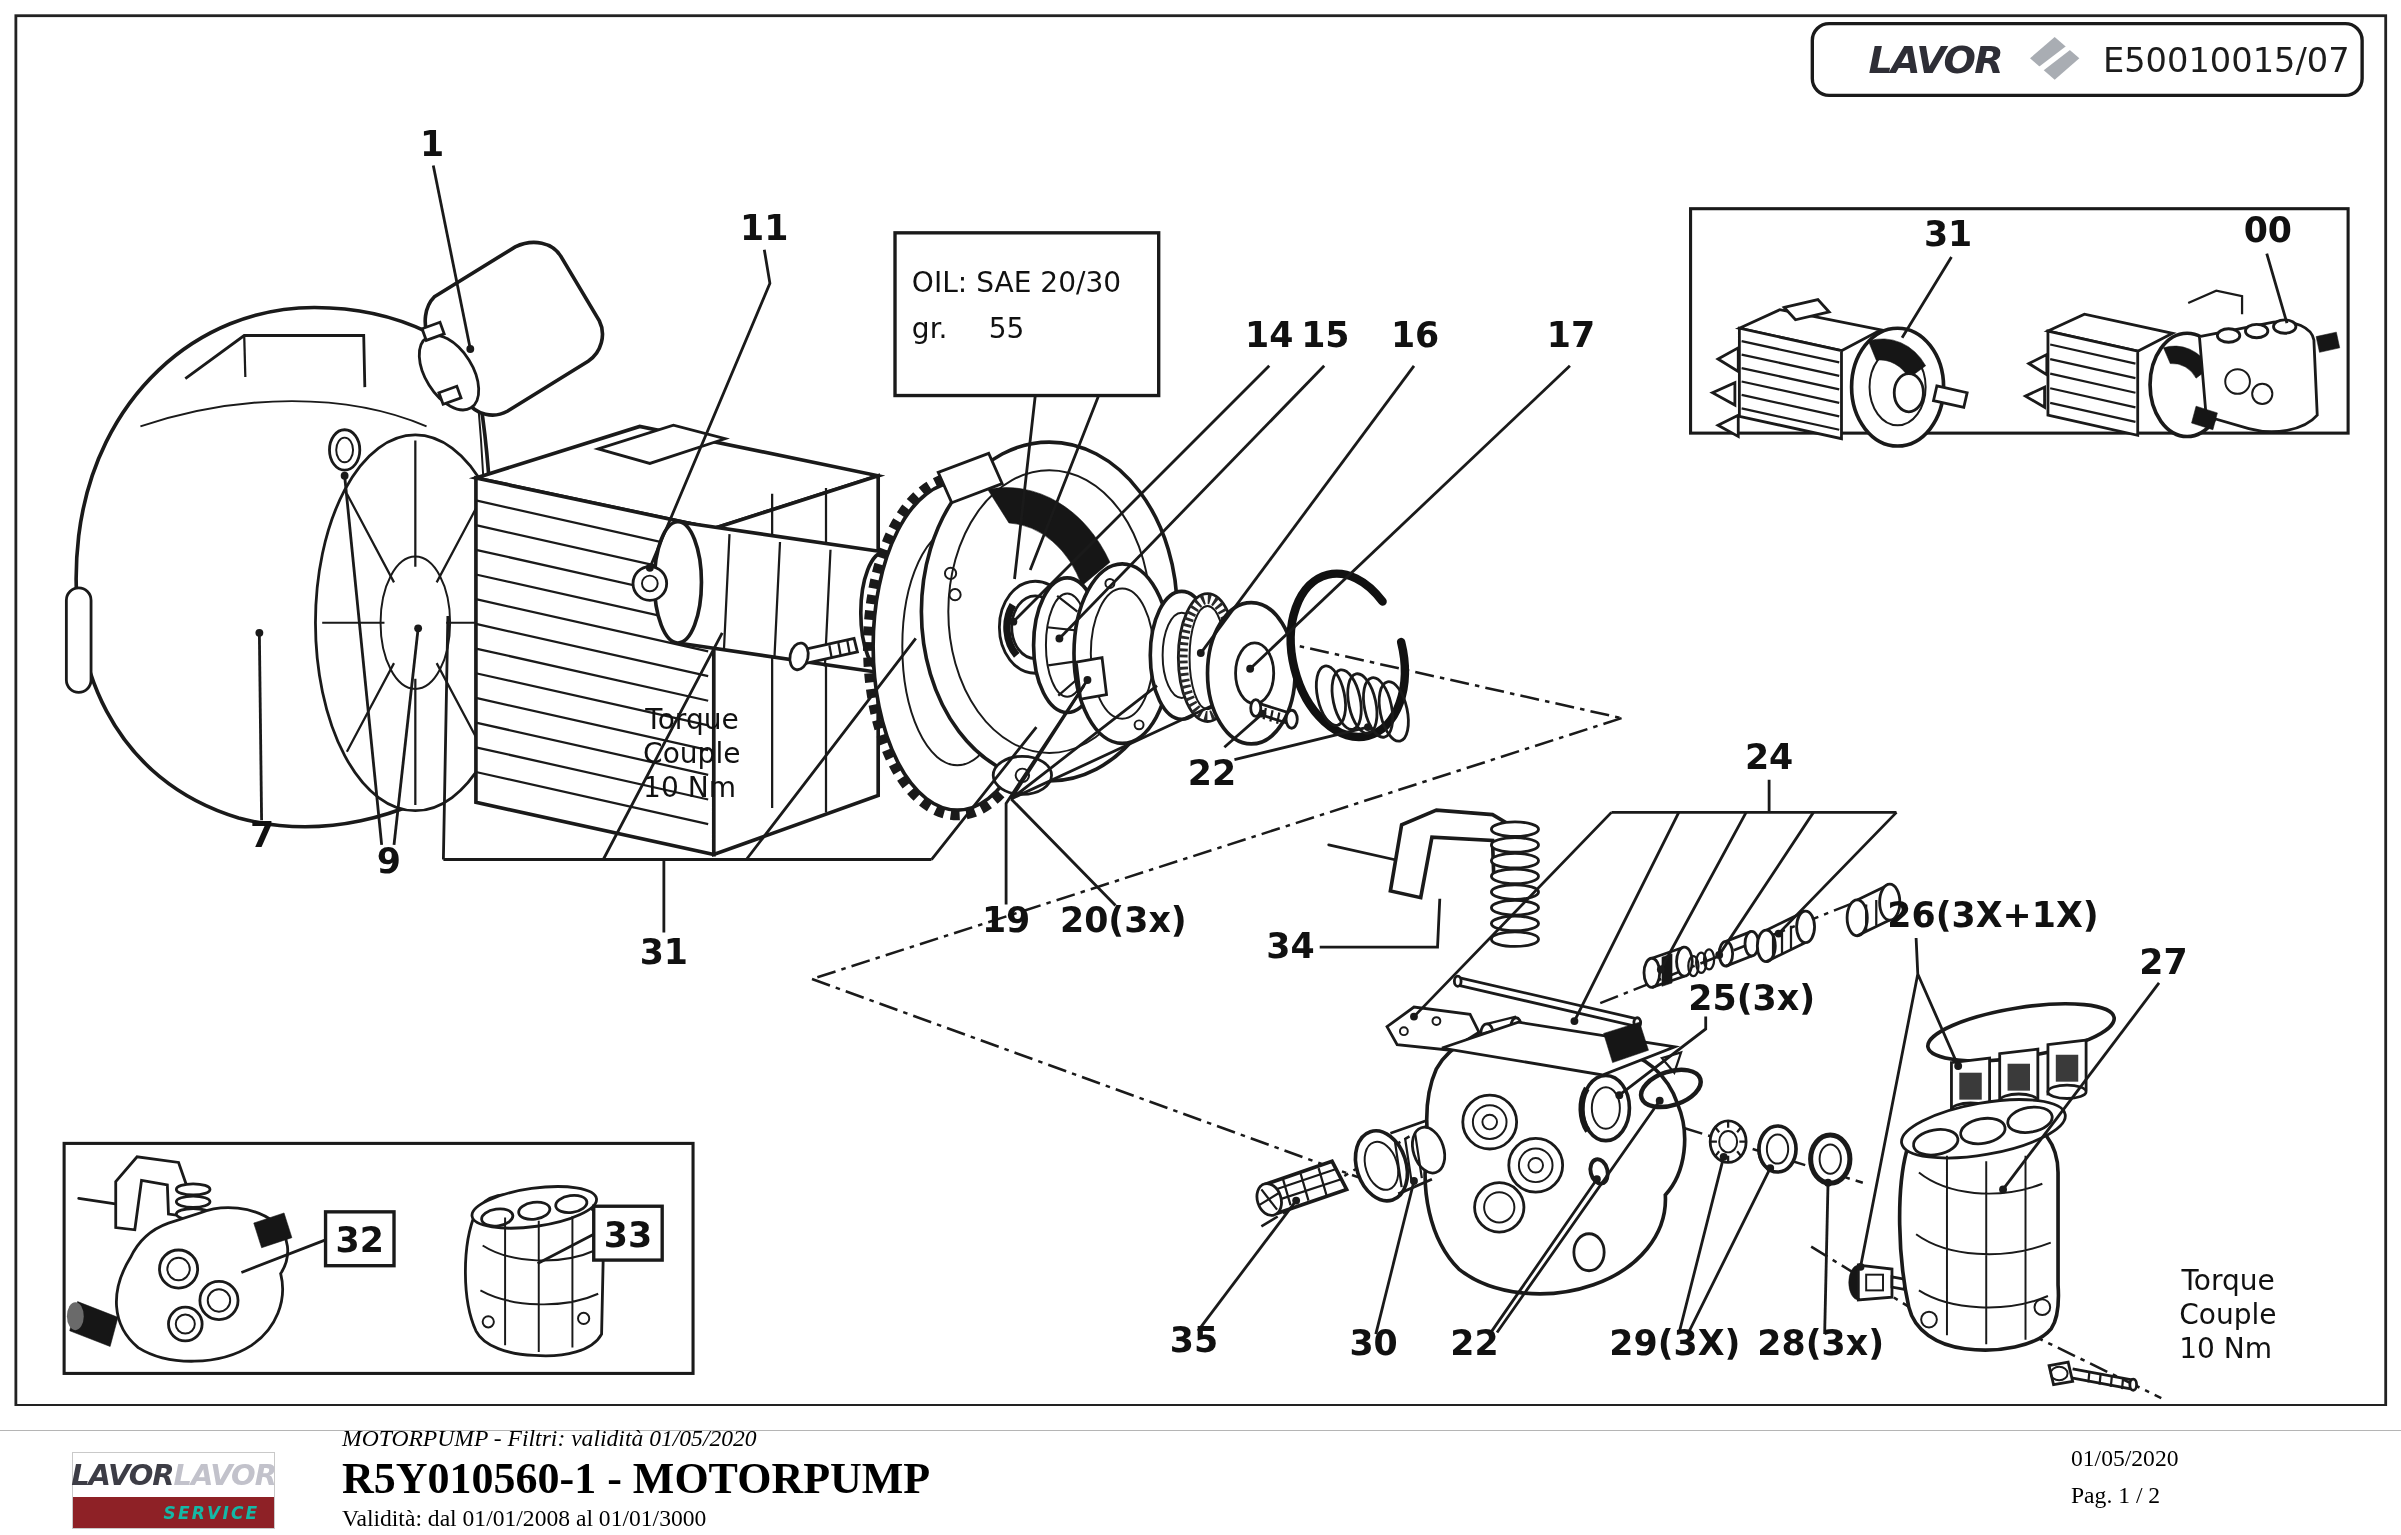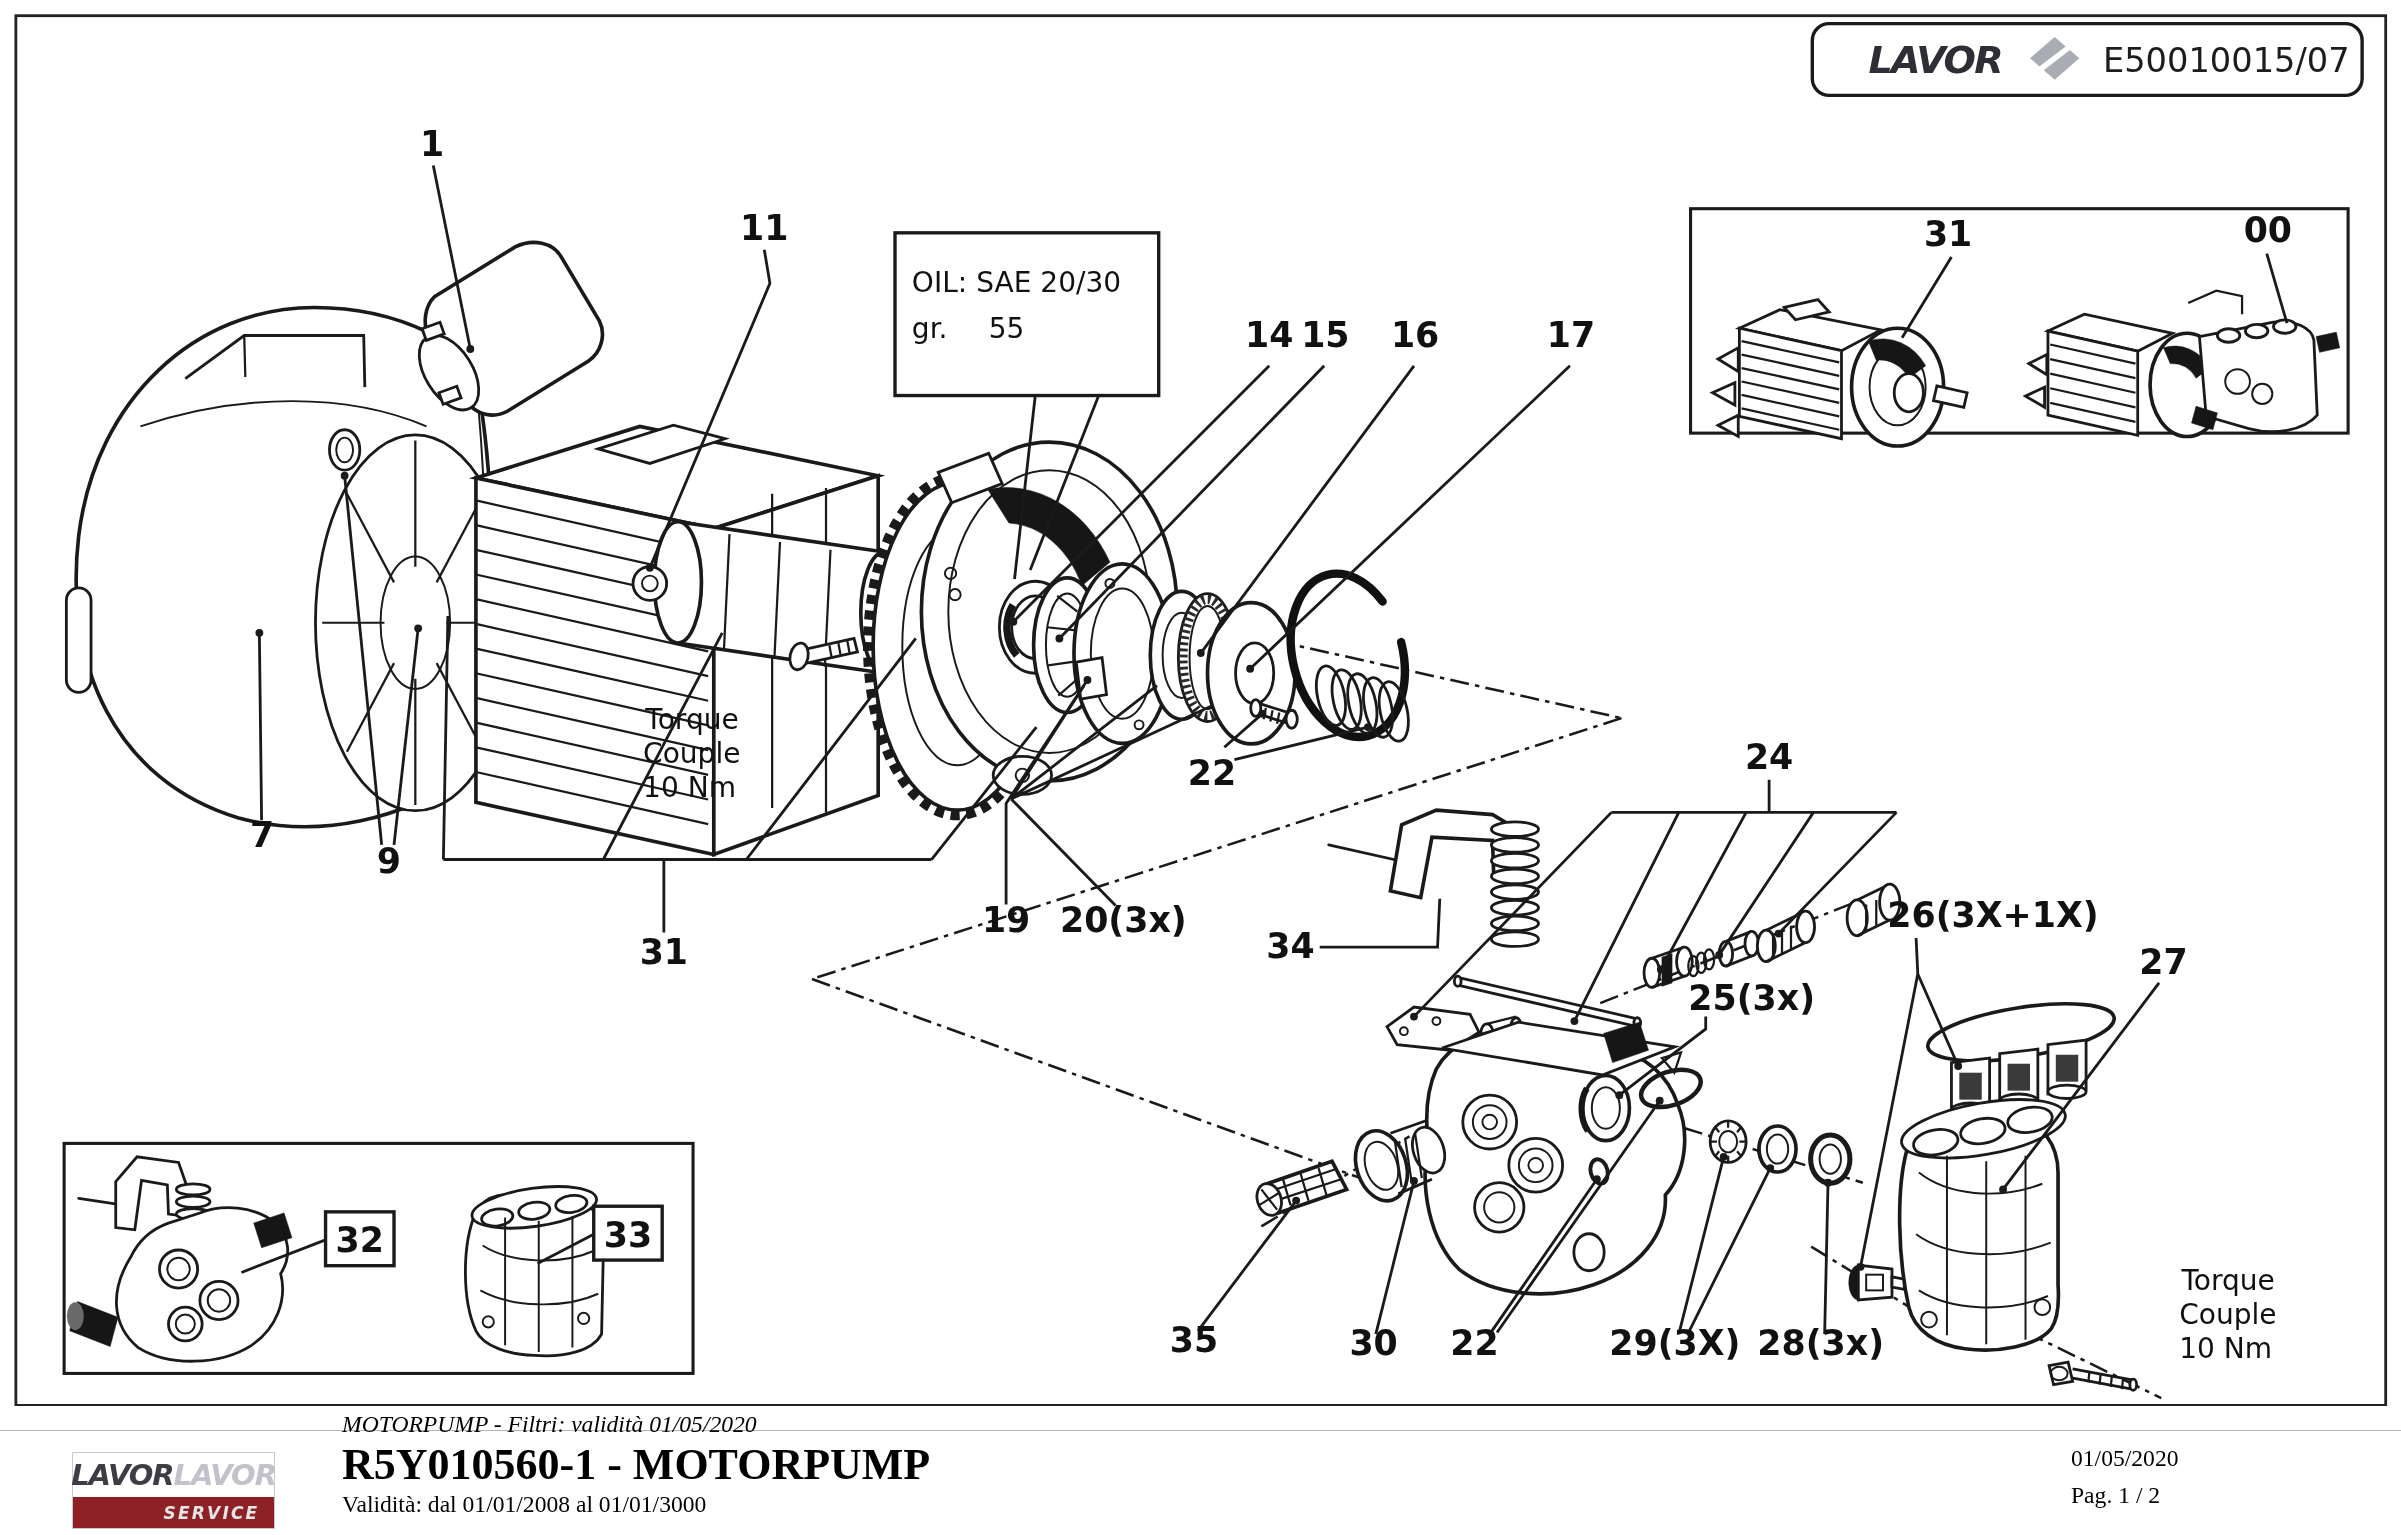--- a/index.html
+++ b/index.html
@@ -22,22 +22,22 @@
   
   .footer{position:absolute;left:0;top:1406px;width:2401px;height:130px;background:#fff;}
   .footer-rule{position:absolute;left:0;top:23.6px;width:2401px;height:1.7px;background:#b5b5b5;}
   .wash-logo{position:absolute;left:72px;top:46px;width:201px;height:75px;border:1.1px solid #c9c9c9;
              background:#fff;}
   .wash-top{height:44px;display:flex;align-items:center;justify-content:center;
             font-weight:800;font-style:italic;font-size:29px;letter-spacing:-1.1px;}
   .wash-top .lv{color:#3d3d46;}
   .wash-top .ws{color:#c2c2cb;}
   .wash-bottom{height:31px;background:#8e2126;display:flex;align-items:center;justify-content:flex-end;
-               padding-right:14.6px;color:#e5e5e5;font-weight:800;font-style:italic;font-size:17px;letter-spacing:2.2px;}
-  .doc-block{position:absolute;left:342px;top:2px;width:1347px;font-family:"Liberation Serif",serif;color:#000;}
+               padding-right:14.6px;color:#14b8a6;font-weight:800;font-style:italic;font-size:17px;letter-spacing:2.2px;}
+  .doc-block{position:absolute;left:342px;top:16px;width:1347px;font-family:"Liberation Serif",serif;color:#000;}
   .doc-sub{font-style:italic;font-size:23.6px;line-height:33px;}
   .doc-title{font-weight:700;font-size:44px;line-height:48px;}
   .doc-val{font-size:23.6px;line-height:31px;}
   .date-block{position:absolute;left:1998px;top:34px;width:337px;font-family:"Liberation Serif",serif;
               color:#000;font-size:23.6px;line-height:37px;text-align:left;padding-left:73px;}
 </style>
 </head>
 <body>
 
 <div class="page">

